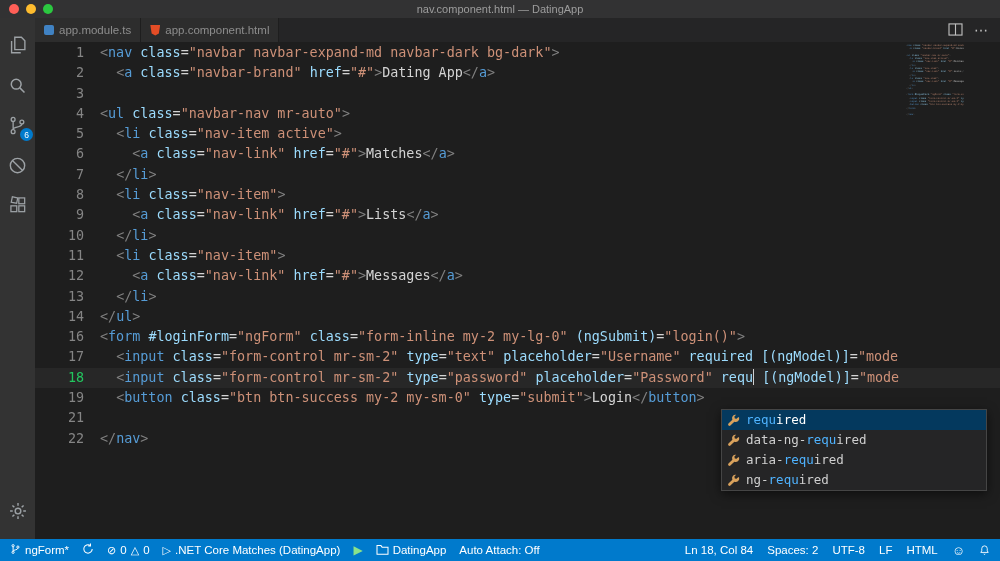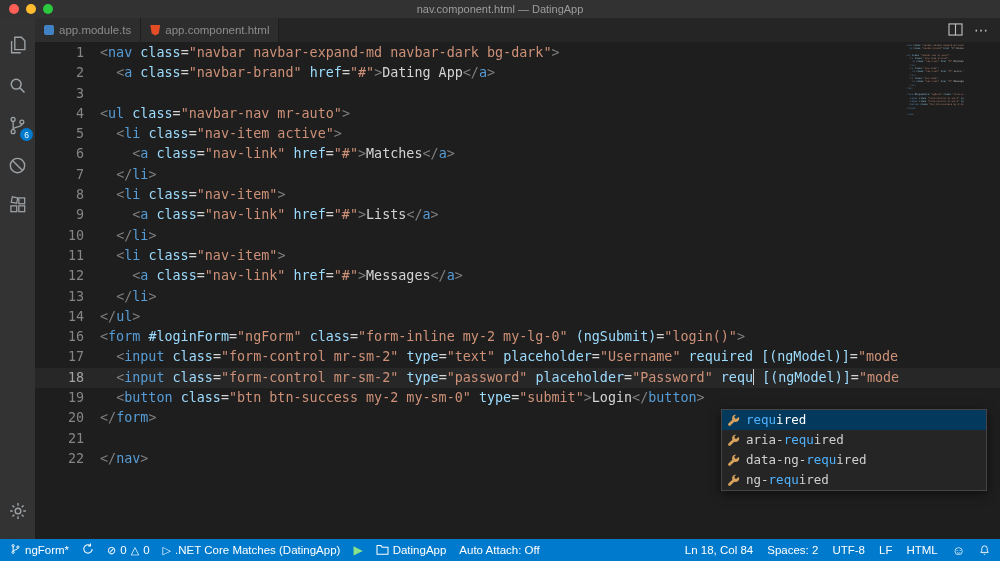--- a/index.html
+++ b/index.html
@@ -33,21 +33,21 @@
   .fi.ts{background:#4082c3;border-radius:2px;height:10px;}
   .editor-actions{margin-left:auto;display:flex;align-items:center;gap:11px;padding:0 12px;color:#c0c0c0;}
   .more{font-size:14px;line-height:1;}
 
   
   .editor-body{flex:1;position:relative;overflow:hidden;cursor:text;
                font-family:"DejaVu Sans Mono",monospace;font-size:13.4px;line-height:20.3px;padding-top:1px;}
   .line{display:flex;white-space:pre;}
   .line.cur-line{background:rgba(255,255,255,.045);}
   .ln{flex:0 0 49px;text-align:right;color:#858585;}
-  .ln.active{color:#a3a3a3;}
+  .ln.active{color:#22c55e;}
   .code{margin-left:16px;}
   .caret{display:inline-block;width:0;border-left:1.5px solid #d0d0d0;height:16px;vertical-align:text-bottom;}
 
   .minimap{position:absolute;top:2px;right:36px;width:58px;overflow:hidden;opacity:.85;
            font-size:2.4px;line-height:3.3px;white-space:pre;}
   .mm-line{height:3.3px;overflow:hidden;}
 
   
   .suggest{position:absolute;left:686px;top:367px;width:264px;background:#252526;border:1px solid #454545;
            box-shadow:0 3px 10px rgba(0,0,0,.55);font-size:12.5px;font-family:"DejaVu Sans Mono",monospace;}
@@ -175,50 +175,49 @@
             <div class="line"><span class="ln">9</span><span class="code"><span style="color: rgb(212, 212, 212);">    </span><span style="color: rgb(128, 128, 128);">&lt;</span><span style="color: rgb(86, 156, 214);">a</span><span style="color: rgb(212, 212, 212);"> </span><span style="color: rgb(156, 220, 254);">class</span><span style="color: rgb(212, 212, 212);">=</span><span style="color: rgb(206, 145, 120);">"nav-link"</span><span style="color: rgb(212, 212, 212);"> </span><span style="color: rgb(156, 220, 254);">href</span><span style="color: rgb(212, 212, 212);">=</span><span style="color: rgb(206, 145, 120);">"#"</span><span style="color: rgb(128, 128, 128);">&gt;</span><span style="color: rgb(212, 212, 212);">Lists</span><span style="color: rgb(128, 128, 128);">&lt;/</span><span style="color: rgb(86, 156, 214);">a</span><span style="color: rgb(128, 128, 128);">&gt;</span></span></div>
             <div class="line"><span class="ln">10</span><span class="code"><span style="color: rgb(212, 212, 212);">  </span><span style="color: rgb(128, 128, 128);">&lt;/</span><span style="color: rgb(86, 156, 214);">li</span><span style="color: rgb(128, 128, 128);">&gt;</span></span></div>
             <div class="line"><span class="ln">11</span><span class="code"><span style="color: rgb(212, 212, 212);">  </span><span style="color: rgb(128, 128, 128);">&lt;</span><span style="color: rgb(86, 156, 214);">li</span><span style="color: rgb(212, 212, 212);"> </span><span style="color: rgb(156, 220, 254);">class</span><span style="color: rgb(212, 212, 212);">=</span><span style="color: rgb(206, 145, 120);">"nav-item"</span><span style="color: rgb(128, 128, 128);">&gt;</span></span></div>
             <div class="line"><span class="ln">12</span><span class="code"><span style="color: rgb(212, 212, 212);">    </span><span style="color: rgb(128, 128, 128);">&lt;</span><span style="color: rgb(86, 156, 214);">a</span><span style="color: rgb(212, 212, 212);"> </span><span style="color: rgb(156, 220, 254);">class</span><span style="color: rgb(212, 212, 212);">=</span><span style="color: rgb(206, 145, 120);">"nav-link"</span><span style="color: rgb(212, 212, 212);"> </span><span style="color: rgb(156, 220, 254);">href</span><span style="color: rgb(212, 212, 212);">=</span><span style="color: rgb(206, 145, 120);">"#"</span><span style="color: rgb(128, 128, 128);">&gt;</span><span style="color: rgb(212, 212, 212);">Messages</span><span style="color: rgb(128, 128, 128);">&lt;/</span><span style="color: rgb(86, 156, 214);">a</span><span style="color: rgb(128, 128, 128);">&gt;</span></span></div>
             <div class="line"><span class="ln">13</span><span class="code"><span style="color: rgb(212, 212, 212);">  </span><span style="color: rgb(128, 128, 128);">&lt;/</span><span style="color: rgb(86, 156, 214);">li</span><span style="color: rgb(128, 128, 128);">&gt;</span></span></div>
             <div class="line"><span class="ln">14</span><span class="code"><span style="color: rgb(128, 128, 128);">&lt;/</span><span style="color: rgb(86, 156, 214);">ul</span><span style="color: rgb(128, 128, 128);">&gt;</span></span></div>
             <div class="line"><span class="ln">16</span><span class="code"><span style="color: rgb(128, 128, 128);">&lt;</span><span style="color: rgb(86, 156, 214);">form</span><span style="color: rgb(212, 212, 212);"> </span><span style="color: rgb(156, 220, 254);">#loginForm</span><span style="color: rgb(212, 212, 212);">=</span><span style="color: rgb(206, 145, 120);">"ngForm"</span><span style="color: rgb(212, 212, 212);"> </span><span style="color: rgb(156, 220, 254);">class</span><span style="color: rgb(212, 212, 212);">=</span><span style="color: rgb(206, 145, 120);">"form-inline my-2 my-lg-0"</span><span style="color: rgb(212, 212, 212);"> </span><span style="color: rgb(156, 220, 254);">(ngSubmit)</span><span style="color: rgb(212, 212, 212);">=</span><span style="color: rgb(206, 145, 120);">"login()"</span><span style="color: rgb(128, 128, 128);">&gt;</span></span></div>
             <div class="line"><span class="ln">17</span><span class="code"><span style="color: rgb(212, 212, 212);">  </span><span style="color: rgb(128, 128, 128);">&lt;</span><span style="color: rgb(86, 156, 214);">input</span><span style="color: rgb(212, 212, 212);"> </span><span style="color: rgb(156, 220, 254);">class</span><span style="color: rgb(212, 212, 212);">=</span><span style="color: rgb(206, 145, 120);">"form-control mr-sm-2"</span><span style="color: rgb(212, 212, 212);"> </span><span style="color: rgb(156, 220, 254);">type</span><span style="color: rgb(212, 212, 212);">=</span><span style="color: rgb(206, 145, 120);">"text"</span><span style="color: rgb(212, 212, 212);"> </span><span style="color: rgb(156, 220, 254);">placeholder</span><span style="color: rgb(212, 212, 212);">=</span><span style="color: rgb(206, 145, 120);">"Username"</span><span style="color: rgb(212, 212, 212);"> </span><span style="color: rgb(156, 220, 254);">required</span><span style="color: rgb(212, 212, 212);"> </span><span style="color: rgb(156, 220, 254);">[(ngModel)]</span><span style="color: rgb(212, 212, 212);">=</span><span style="color: rgb(206, 145, 120);">"mode</span></span></div>
             <div class="line cur-line"><span class="ln active">18</span><span class="code"><span style="color: rgb(212, 212, 212);">  </span><span style="color: rgb(128, 128, 128);">&lt;</span><span style="color: rgb(86, 156, 214);">input</span><span style="color: rgb(212, 212, 212);"> </span><span style="color: rgb(156, 220, 254);">class</span><span style="color: rgb(212, 212, 212);">=</span><span style="color: rgb(206, 145, 120);">"form-control mr-sm-2"</span><span style="color: rgb(212, 212, 212);"> </span><span style="color: rgb(156, 220, 254);">type</span><span style="color: rgb(212, 212, 212);">=</span><span style="color: rgb(206, 145, 120);">"password"</span><span style="color: rgb(212, 212, 212);"> </span><span style="color: rgb(156, 220, 254);">placeholder</span><span style="color: rgb(212, 212, 212);">=</span><span style="color: rgb(206, 145, 120);">"Password"</span><span style="color: rgb(212, 212, 212);"> </span><span style="color: rgb(156, 220, 254);">requ</span><span class="caret"></span><span style="color: rgb(212, 212, 212);"> </span><span style="color: rgb(156, 220, 254);">[(ngModel)]</span><span style="color: rgb(212, 212, 212);">=</span><span style="color: rgb(206, 145, 120);">"mode</span></span></div>
             <div class="line"><span class="ln">19</span><span class="code"><span style="color: rgb(212, 212, 212);">  </span><span style="color: rgb(128, 128, 128);">&lt;</span><span style="color: rgb(86, 156, 214);">button</span><span style="color: rgb(212, 212, 212);"> </span><span style="color: rgb(156, 220, 254);">class</span><span style="color: rgb(212, 212, 212);">=</span><span style="color: rgb(206, 145, 120);">"btn btn-success my-2 my-sm-0"</span><span style="color: rgb(212, 212, 212);"> </span><span style="color: rgb(156, 220, 254);">type</span><span style="color: rgb(212, 212, 212);">=</span><span style="color: rgb(206, 145, 120);">"submit"</span><span style="color: rgb(128, 128, 128);">&gt;</span><span style="color: rgb(212, 212, 212);">Login</span><span style="color: rgb(128, 128, 128);">&lt;/</span><span style="color: rgb(86, 156, 214);">button</span><span style="color: rgb(128, 128, 128);">&gt;</span></span></div>
-            <div class="line"><span class="ln">20</span><span class="code"><span style="color: rgb(128, 128, 128);">&lt;/</span><span style="color: rgb(86, 156, 214);">form</span><span style="color: rgb(128, 128, 128);">&gt;</span></span></div>
             <div class="line"><span class="ln">21</span><span class="code"></span></div>
             <div class="line"><span class="ln">22</span><span class="code"><span style="color: rgb(128, 128, 128);">&lt;/</span><span style="color: rgb(86, 156, 214);">nav</span><span style="color: rgb(128, 128, 128);">&gt;</span></span></div>
           </div>
         <div class="minimap"><div class="mm-line"><span style="color: rgb(128, 128, 128);">&lt;</span><span style="color: rgb(86, 156, 214);">nav</span><span style="color: rgb(212, 212, 212);"> </span><span style="color: rgb(156, 220, 254);">class</span><span style="color: rgb(212, 212, 212);">=</span><span style="color: rgb(206, 145, 120);">"navbar navbar-expand-md navbar-dark bg-dark"</span></div><div class="mm-line"><span style="color: rgb(212, 212, 212);">  </span><span style="color: rgb(128, 128, 128);">&lt;</span><span style="color: rgb(86, 156, 214);">a</span><span style="color: rgb(212, 212, 212);"> </span><span style="color: rgb(156, 220, 254);">class</span><span style="color: rgb(212, 212, 212);">=</span><span style="color: rgb(206, 145, 120);">"navbar-brand"</span><span style="color: rgb(212, 212, 212);"> </span><span style="color: rgb(156, 220, 254);">href</span><span style="color: rgb(212, 212, 212);">=</span><span style="color: rgb(206, 145, 120);">"#"</span><span style="color: rgb(128, 128, 128);">&gt;</span><span style="color: rgb(212, 212, 212);">Dating App</span></div><div class="mm-line"></div><div class="mm-line"><span style="color: rgb(128, 128, 128);">&lt;</span><span style="color: rgb(86, 156, 214);">ul</span><span style="color: rgb(212, 212, 212);"> </span><span style="color: rgb(156, 220, 254);">class</span><span style="color: rgb(212, 212, 212);">=</span><span style="color: rgb(206, 145, 120);">"navbar-nav mr-auto"</span><span style="color: rgb(128, 128, 128);">&gt;</span></div><div class="mm-line"><span style="color: rgb(212, 212, 212);">  </span><span style="color: rgb(128, 128, 128);">&lt;</span><span style="color: rgb(86, 156, 214);">li</span><span style="color: rgb(212, 212, 212);"> </span><span style="color: rgb(156, 220, 254);">class</span><span style="color: rgb(212, 212, 212);">=</span><span style="color: rgb(206, 145, 120);">"nav-item active"</span><span style="color: rgb(128, 128, 128);">&gt;</span></div><div class="mm-line"><span style="color: rgb(212, 212, 212);">    </span><span style="color: rgb(128, 128, 128);">&lt;</span><span style="color: rgb(86, 156, 214);">a</span><span style="color: rgb(212, 212, 212);"> </span><span style="color: rgb(156, 220, 254);">class</span><span style="color: rgb(212, 212, 212);">=</span><span style="color: rgb(206, 145, 120);">"nav-link"</span><span style="color: rgb(212, 212, 212);"> </span><span style="color: rgb(156, 220, 254);">href</span><span style="color: rgb(212, 212, 212);">=</span><span style="color: rgb(206, 145, 120);">"#"</span><span style="color: rgb(128, 128, 128);">&gt;</span><span style="color: rgb(212, 212, 212);">Matches</span><span style="color: rgb(128, 128, 128);">&lt;/</span></div><div class="mm-line"><span style="color: rgb(212, 212, 212);">  </span><span style="color: rgb(128, 128, 128);">&lt;/</span><span style="color: rgb(86, 156, 214);">li</span><span style="color: rgb(128, 128, 128);">&gt;</span></div><div class="mm-line"><span style="color: rgb(212, 212, 212);">  </span><span style="color: rgb(128, 128, 128);">&lt;</span><span style="color: rgb(86, 156, 214);">li</span><span style="color: rgb(212, 212, 212);"> </span><span style="color: rgb(156, 220, 254);">class</span><span style="color: rgb(212, 212, 212);">=</span><span style="color: rgb(206, 145, 120);">"nav-item"</span><span style="color: rgb(128, 128, 128);">&gt;</span></div><div class="mm-line"><span style="color: rgb(212, 212, 212);">    </span><span style="color: rgb(128, 128, 128);">&lt;</span><span style="color: rgb(86, 156, 214);">a</span><span style="color: rgb(212, 212, 212);"> </span><span style="color: rgb(156, 220, 254);">class</span><span style="color: rgb(212, 212, 212);">=</span><span style="color: rgb(206, 145, 120);">"nav-link"</span><span style="color: rgb(212, 212, 212);"> </span><span style="color: rgb(156, 220, 254);">href</span><span style="color: rgb(212, 212, 212);">=</span><span style="color: rgb(206, 145, 120);">"#"</span><span style="color: rgb(128, 128, 128);">&gt;</span><span style="color: rgb(212, 212, 212);">Lists</span><span style="color: rgb(128, 128, 128);">&lt;/</span><span style="color: rgb(86, 156, 214);">a</span></div><div class="mm-line"><span style="color: rgb(212, 212, 212);">  </span><span style="color: rgb(128, 128, 128);">&lt;/</span><span style="color: rgb(86, 156, 214);">li</span><span style="color: rgb(128, 128, 128);">&gt;</span></div><div class="mm-line"><span style="color: rgb(212, 212, 212);">  </span><span style="color: rgb(128, 128, 128);">&lt;</span><span style="color: rgb(86, 156, 214);">li</span><span style="color: rgb(212, 212, 212);"> </span><span style="color: rgb(156, 220, 254);">class</span><span style="color: rgb(212, 212, 212);">=</span><span style="color: rgb(206, 145, 120);">"nav-item"</span><span style="color: rgb(128, 128, 128);">&gt;</span></div><div class="mm-line"><span style="color: rgb(212, 212, 212);">    </span><span style="color: rgb(128, 128, 128);">&lt;</span><span style="color: rgb(86, 156, 214);">a</span><span style="color: rgb(212, 212, 212);"> </span><span style="color: rgb(156, 220, 254);">class</span><span style="color: rgb(212, 212, 212);">=</span><span style="color: rgb(206, 145, 120);">"nav-link"</span><span style="color: rgb(212, 212, 212);"> </span><span style="color: rgb(156, 220, 254);">href</span><span style="color: rgb(212, 212, 212);">=</span><span style="color: rgb(206, 145, 120);">"#"</span><span style="color: rgb(128, 128, 128);">&gt;</span><span style="color: rgb(212, 212, 212);">Messages</span></div><div class="mm-line"><span style="color: rgb(212, 212, 212);">  </span><span style="color: rgb(128, 128, 128);">&lt;/</span><span style="color: rgb(86, 156, 214);">li</span><span style="color: rgb(128, 128, 128);">&gt;</span></div><div class="mm-line"><span style="color: rgb(128, 128, 128);">&lt;/</span><span style="color: rgb(86, 156, 214);">ul</span><span style="color: rgb(128, 128, 128);">&gt;</span></div><div class="mm-line"></div><div class="mm-line"><span style="color: rgb(128, 128, 128);">&lt;</span><span style="color: rgb(86, 156, 214);">form</span><span style="color: rgb(212, 212, 212);"> </span><span style="color: rgb(156, 220, 254);">#loginForm</span><span style="color: rgb(212, 212, 212);">=</span><span style="color: rgb(206, 145, 120);">"ngForm"</span><span style="color: rgb(212, 212, 212);"> </span><span style="color: rgb(156, 220, 254);">class</span><span style="color: rgb(212, 212, 212);">=</span><span style="color: rgb(206, 145, 120);">"form-inline my-2 my-lg-0"</span></div><div class="mm-line"><span style="color: rgb(212, 212, 212);">  </span><span style="color: rgb(128, 128, 128);">&lt;</span><span style="color: rgb(86, 156, 214);">input</span><span style="color: rgb(212, 212, 212);"> </span><span style="color: rgb(156, 220, 254);">class</span><span style="color: rgb(212, 212, 212);">=</span><span style="color: rgb(206, 145, 120);">"form-control mr-sm-2"</span><span style="color: rgb(212, 212, 212);"> </span><span style="color: rgb(156, 220, 254);">type</span></div><div class="mm-line"><span style="color: rgb(212, 212, 212);">  </span><span style="color: rgb(128, 128, 128);">&lt;</span><span style="color: rgb(86, 156, 214);">input</span><span style="color: rgb(212, 212, 212);"> </span><span style="color: rgb(156, 220, 254);">class</span><span style="color: rgb(212, 212, 212);">=</span><span style="color: rgb(206, 145, 120);">"form-control mr-sm-2"</span><span style="color: rgb(212, 212, 212);"> </span><span style="color: rgb(156, 220, 254);">type</span></div><div class="mm-line"><span style="color: rgb(212, 212, 212);">  </span><span style="color: rgb(128, 128, 128);">&lt;</span><span style="color: rgb(86, 156, 214);">button</span><span style="color: rgb(212, 212, 212);"> </span><span style="color: rgb(156, 220, 254);">class</span><span style="color: rgb(212, 212, 212);">=</span><span style="color: rgb(206, 145, 120);">"btn btn-success my-2 my-sm-0"</span></div><div class="mm-line"><span style="color: rgb(128, 128, 128);">&lt;/</span><span style="color: rgb(86, 156, 214);">form</span><span style="color: rgb(128, 128, 128);">&gt;</span></div><div class="mm-line"></div><div class="mm-line"><span style="color: rgb(128, 128, 128);">&lt;/</span><span style="color: rgb(86, 156, 214);">nav</span><span style="color: rgb(128, 128, 128);">&gt;</span></div></div>
 
         <div class="suggest">
           <div class="srow selected">
             <span class="sicon">
                 <svg width="13" height="13" viewBox="0 0 16 16">
                   <path fill="#d8a15c" d="M15 4.7A4.3 4.3 0 0 1 9 9.4l-4.8 4.8a1.7 1.7 0 0 1-2.4-2.4L6.6 7A4.3 4.3 0 0 1 11.3 1L9.1 3.2l.5 2.2 2.2.5L14 3.7z"></path>
                 </svg>
               </span>
             <span class="slabel"><span></span><span class="smatch">requ</span><span>ired</span></span>
           </div>
           <div class="srow">
             <span class="sicon">
                 <svg width="13" height="13" viewBox="0 0 16 16">
                   <path fill="#d8a15c" d="M15 4.7A4.3 4.3 0 0 1 9 9.4l-4.8 4.8a1.7 1.7 0 0 1-2.4-2.4L6.6 7A4.3 4.3 0 0 1 11.3 1L9.1 3.2l.5 2.2 2.2.5L14 3.7z"></path>
                 </svg>
               </span>
-            <span class="slabel"><span>aria-</span><span class="smatch">requ</span><span>ired</span></span>
+            <span class="slabel"><span>data-ng-</span><span class="smatch">requ</span><span>ired</span></span>
           </div>
           <div class="srow">
             <span class="sicon">
                 <svg width="13" height="13" viewBox="0 0 16 16">
                   <path fill="#d8a15c" d="M15 4.7A4.3 4.3 0 0 1 9 9.4l-4.8 4.8a1.7 1.7 0 0 1-2.4-2.4L6.6 7A4.3 4.3 0 0 1 11.3 1L9.1 3.2l.5 2.2 2.2.5L14 3.7z"></path>
                 </svg>
               </span>
-            <span class="slabel"><span>data-ng-</span><span class="smatch">requ</span><span>ired</span></span>
+            <span class="slabel"><span>aria-</span><span class="smatch">requ</span><span>ired</span></span>
           </div>
           <div class="srow">
             <span class="sicon">
                 <svg width="13" height="13" viewBox="0 0 16 16">
                   <path fill="#d8a15c" d="M15 4.7A4.3 4.3 0 0 1 9 9.4l-4.8 4.8a1.7 1.7 0 0 1-2.4-2.4L6.6 7A4.3 4.3 0 0 1 11.3 1L9.1 3.2l.5 2.2 2.2.5L14 3.7z"></path>
                 </svg>
               </span>
             <span class="slabel"><span>ng-</span><span class="smatch">requ</span><span>ired</span></span>
           </div>
         </div>

